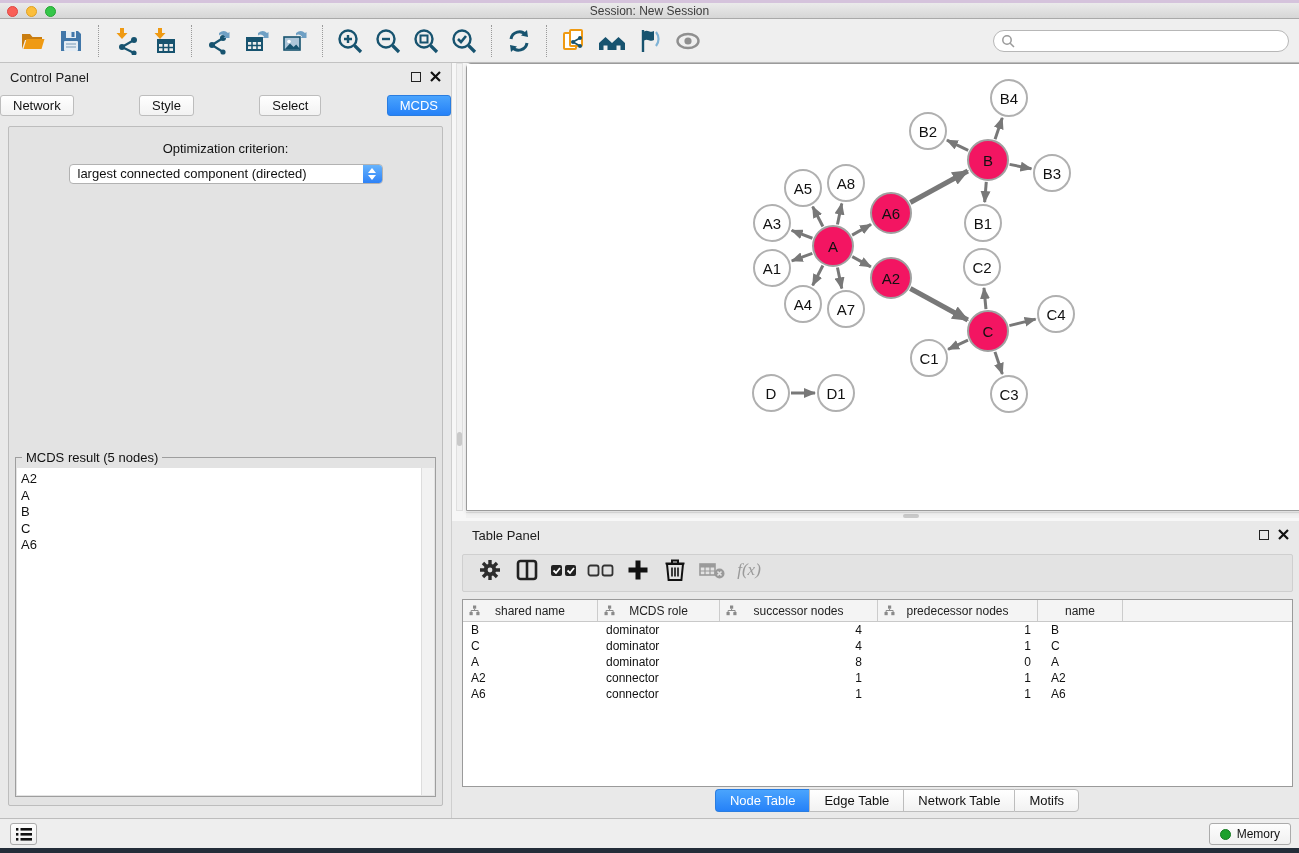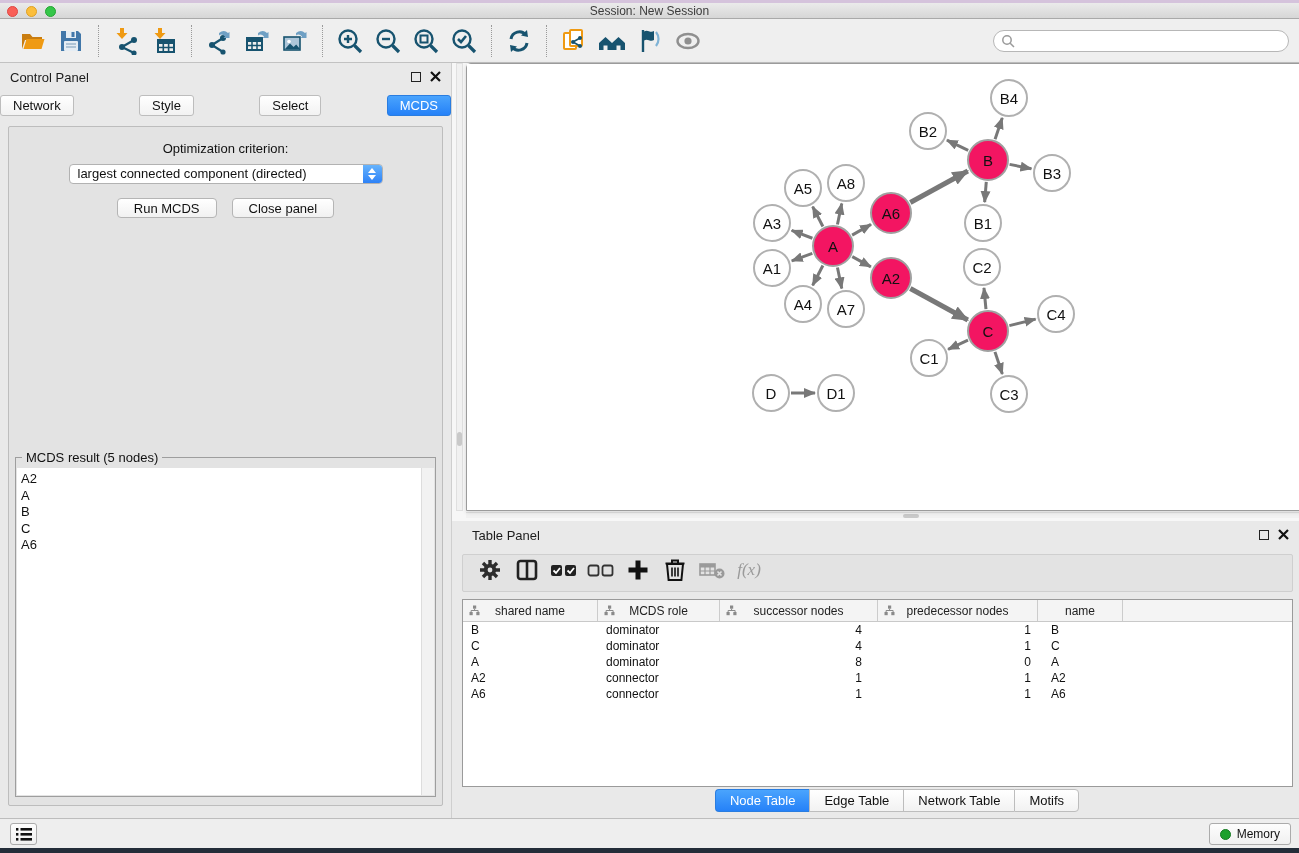--- a/index.html
+++ b/index.html
@@ -312,24 +312,20 @@
           <button class="tab selected">MCDS</button>
         </div>
       <div class="cpanel-inner">
         <div class="opt-label">Optimization criterion:</div>
         <div class="selectbox">
           <span>largest connected component (directed)</span>
           <div class="stepper">
               <div class="up"></div>
               <div class="down"></div>
             </div>
-        </div>
-        <div class="btnrow">
-          <button class="pbtn">Run MCDS</button>
-          <button class="pbtn">Close panel</button>
         </div>
         <div class="groupbox">
           <span class="gtitle">MCDS result (5 nodes)</span>
           <div class="glist">
             <div>
                 <div class="item">A2</div>
                 <div class="item">A</div>
                 <div class="item">B</div>
                 <div class="item">C</div>
                 <div class="item">A6</div>

